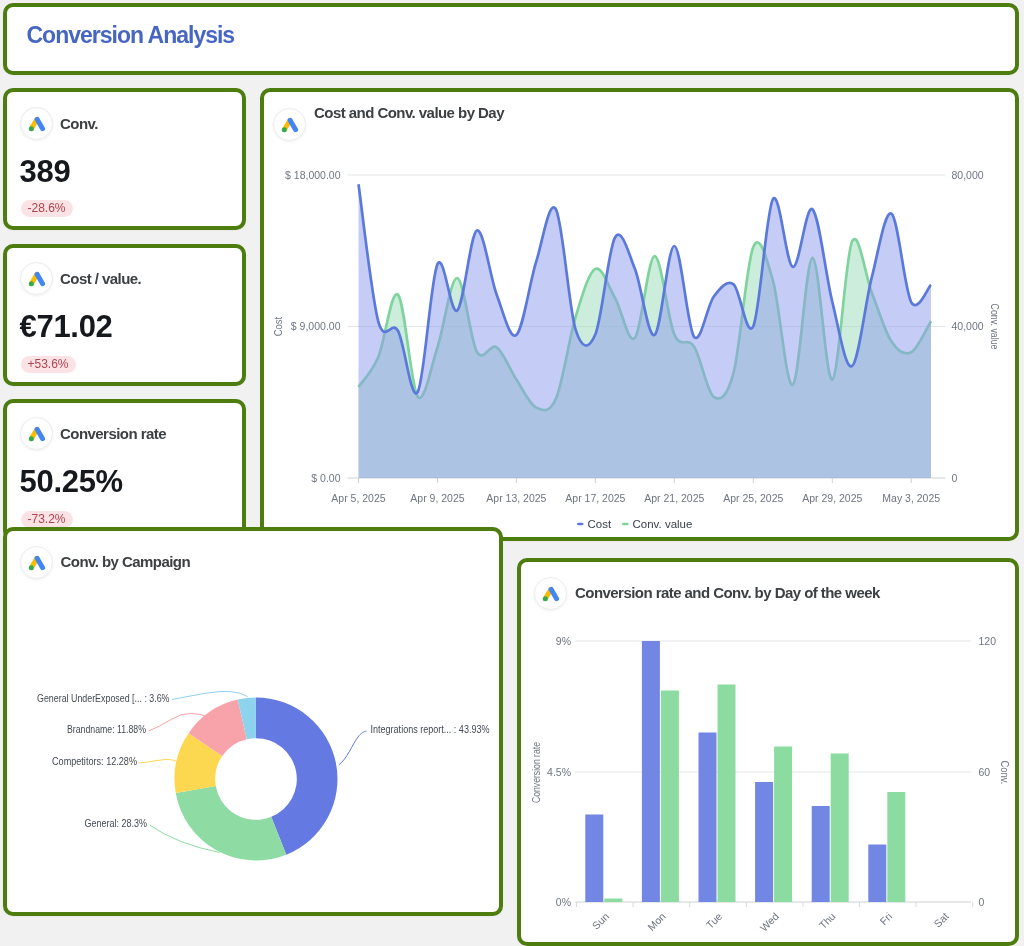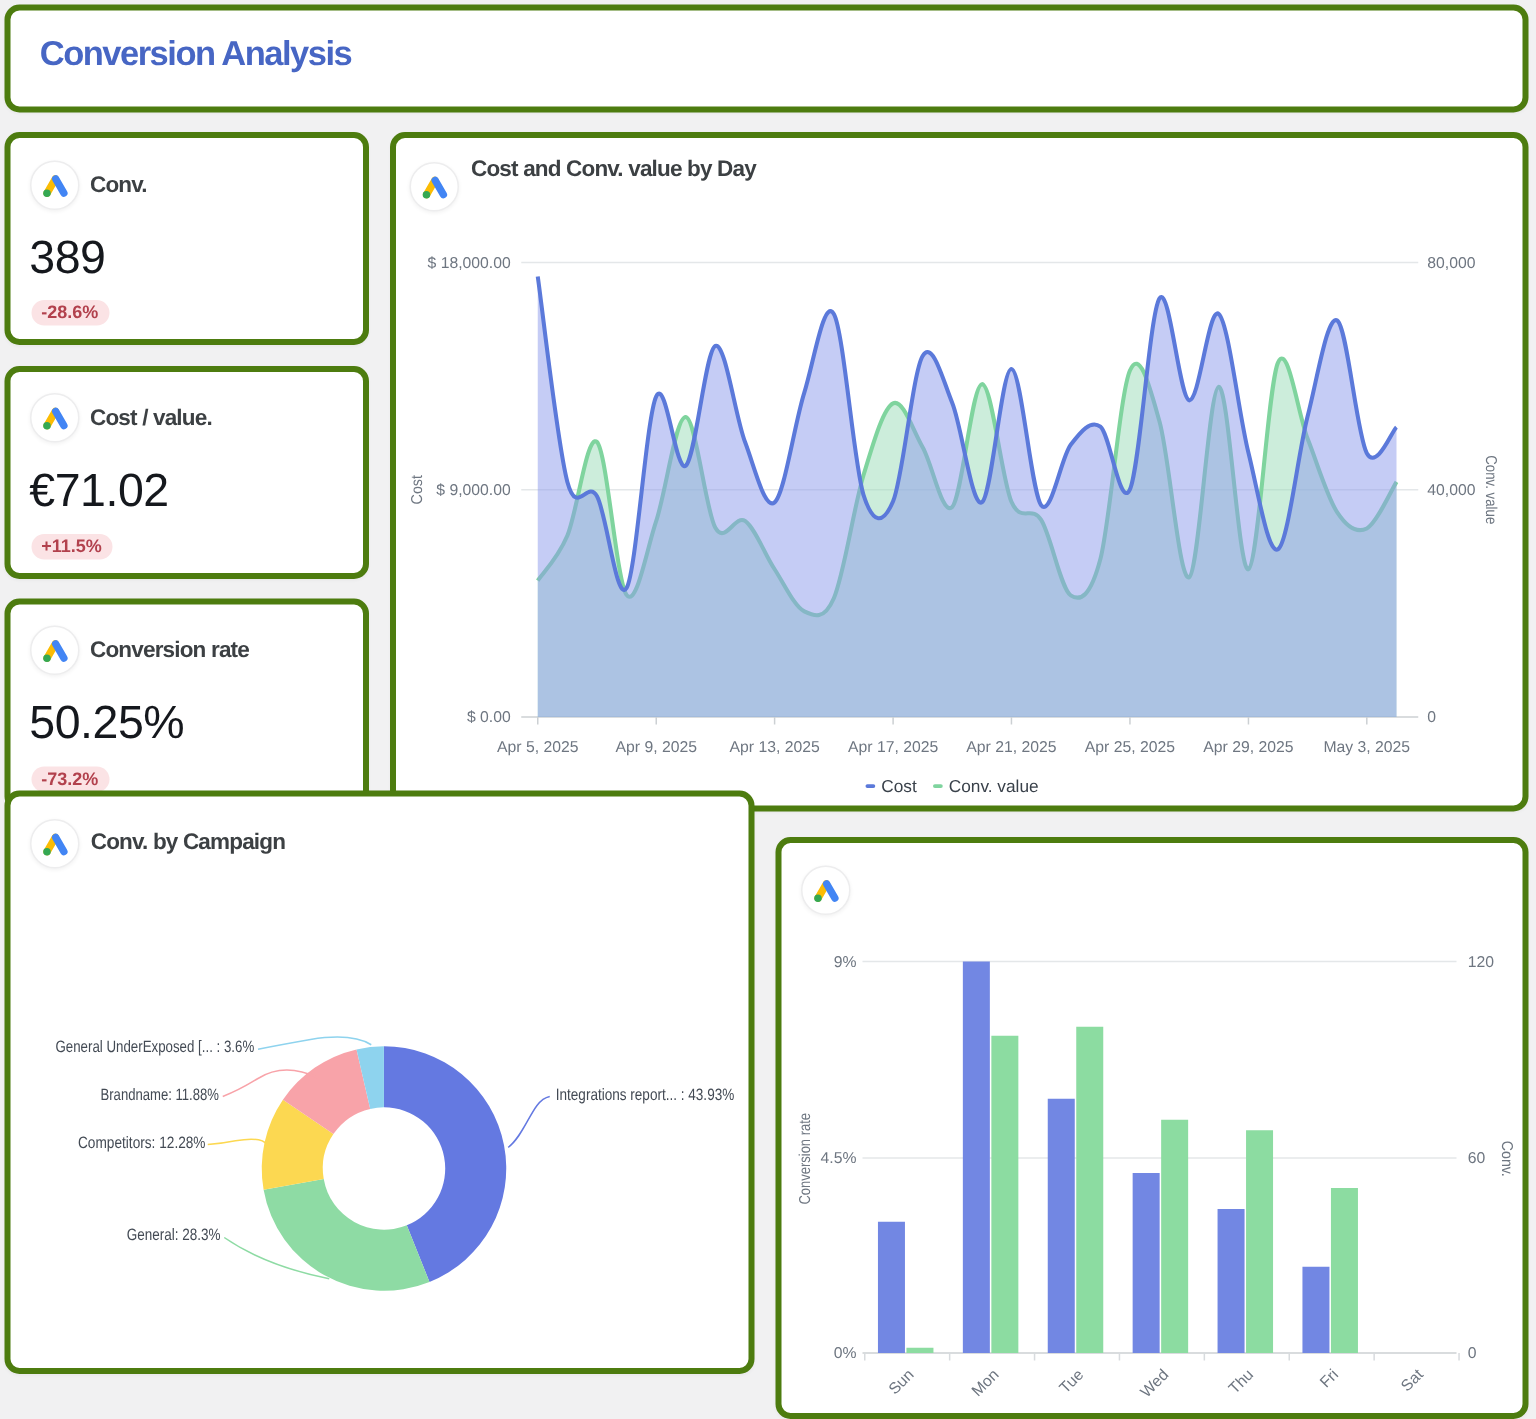--- a/index.html
+++ b/index.html
@@ -1,22 +1,22 @@
 <!DOCTYPE html>
 <html><head><meta charset="utf-8"><style>
 * { margin:0; padding:0; box-sizing:border-box; }
 html,body { width:1024px; height:946px; background:#f1f1f2; font-family:"Liberation Sans",sans-serif; position:relative; overflow:hidden; }
 .card { position:absolute; background:#fff; border:4px solid #4d7c0f; border-radius:10px; box-shadow:0 1px 2px rgba(0,0,0,0.03); }
 .icirc { position:absolute; width:33px; height:33px; border-radius:50%; background:#fff; border:1px solid #ededee; box-shadow:0 1px 3px rgba(0,0,0,0.06); }
 .ctitle { position:absolute; font-size:15px; font-weight:700; color:#3c4043; letter-spacing:-0.55px; }
 .ax { font-size:10.5px; fill:#6e7681; }
 .leg { font-size:11.5px; fill:#39414a; }
 .dlab { font-size:11px; fill:#434a54; }
-.kval { position:absolute; left:13px; font-size:31px; font-weight:400; color:#15181d; letter-spacing:-0.3px; }
-.kbadge { position:absolute; left:14px; height:17px; border-radius:9px; background:#fbe3e5; color:#b2414d; font-size:12px; font-weight:700; line-height:17px; padding:0 7px; }
+.kval { position:absolute; left:13px; font-size:31px; font-weight:700; color:#15181d; letter-spacing:-0.3px; }
+.kbadge { position:absolute; left:14px; height:17px; border-radius:9px; background:#fbe3e5; color:#b2414d; font-size:12px; font-weight:400; line-height:17px; padding:0 7px; }
 svg { position:absolute; left:0; top:0; }
 </style></head><body>
 
 <div class="card" style="left:2.5px;top:2.5px;width:1016px;height:72px">
   <div style="position:absolute;left:20px;top:15.5px;font-size:23px;font-weight:700;color:#4766c4;letter-spacing:-1px">Conversion Analysis</div>
 </div>
 
 <div class="card" style="left:2.5px;top:88px;width:243px;height:142px">
   <div class="icirc" style="left:13px;top:14.5px">
       <svg width="33" height="33" viewBox="0 0 33 33">
@@ -33,21 +33,21 @@
 <div class="card" style="left:2.5px;top:243.5px;width:243px;height:142px">
   <div class="icirc" style="left:13px;top:14.5px">
       <svg width="33" height="33" viewBox="0 0 33 33">
 <line x1="10.4" y1="20.7" x2="15.9" y2="11.3" stroke="#FBBC04" stroke-width="4.9" stroke-linecap="round"></line>
 <circle cx="10.3" cy="20.8" r="2.5" fill="#34A853"></circle>
 <line x1="16.1" y1="11.3" x2="21.6" y2="20.7" stroke="#4285F4" stroke-width="4.9" stroke-linecap="round"></line>
 </svg>
     </div>
   <div class="ctitle" style="left:53.5px;top:22.5px">Cost / value.</div>
   <div class="kval" style="top:61.5px">€71.02</div>
-  <div class="kbadge" style="top:108px">+11.5%</div>
+  <div class="kbadge" style="top:108px">+53.6%</div>
 </div>
 
 <div class="card" style="left:2.5px;top:398.5px;width:243px;height:142.5px">
   <div class="icirc" style="left:13px;top:14.5px">
       <svg width="33" height="33" viewBox="0 0 33 33">
 <line x1="10.4" y1="20.7" x2="15.9" y2="11.3" stroke="#FBBC04" stroke-width="4.9" stroke-linecap="round"></line>
 <circle cx="10.3" cy="20.8" r="2.5" fill="#34A853"></circle>
 <line x1="16.1" y1="11.3" x2="21.6" y2="20.7" stroke="#4285F4" stroke-width="4.9" stroke-linecap="round"></line>
 </svg>
     </div>
@@ -133,20 +133,21 @@
 </div>
 
 <div class="card" style="left:517px;top:557.5px;width:501.5px;height:388.5px">
   <div class="icirc" style="left:12.5px;top:15px">
       <svg width="33" height="33" viewBox="0 0 33 33">
 <line x1="10.4" y1="20.7" x2="15.9" y2="11.3" stroke="#FBBC04" stroke-width="4.9" stroke-linecap="round"></line>
 <circle cx="10.3" cy="20.8" r="2.5" fill="#34A853"></circle>
 <line x1="16.1" y1="11.3" x2="21.6" y2="20.7" stroke="#4285F4" stroke-width="4.9" stroke-linecap="round"></line>
 </svg>
     </div>
+  <div class="ctitle" style="left:54px;top:22px">Conversion rate and Conv. by Day of the week</div>
   <svg width="500" height="387" viewBox="0 0 500 387">
   <line x1="54" y1="79" x2="450" y2="79" stroke="#e4e7e9"></line>
 <line x1="54" y1="210" x2="450" y2="210" stroke="#e4e7e9"></line>
 <line x1="54" y1="340" x2="450" y2="340" stroke="#ccd0d3"></line>
 <rect x="64.3" y="252.5" width="18" height="87.5" fill="#7287e3"></rect>
 <rect x="83.3" y="336.5" width="18" height="3.5" fill="#8cdca1"></rect>
 <rect x="120.9" y="79" width="18" height="261.0" fill="#7287e3"></rect>
 <rect x="139.9" y="128.5" width="18" height="211.5" fill="#8cdca1"></rect>
 <rect x="177.5" y="170.5" width="18" height="169.5" fill="#7287e3"></rect>
 <rect x="196.5" y="122.5" width="18" height="217.5" fill="#8cdca1"></rect>

